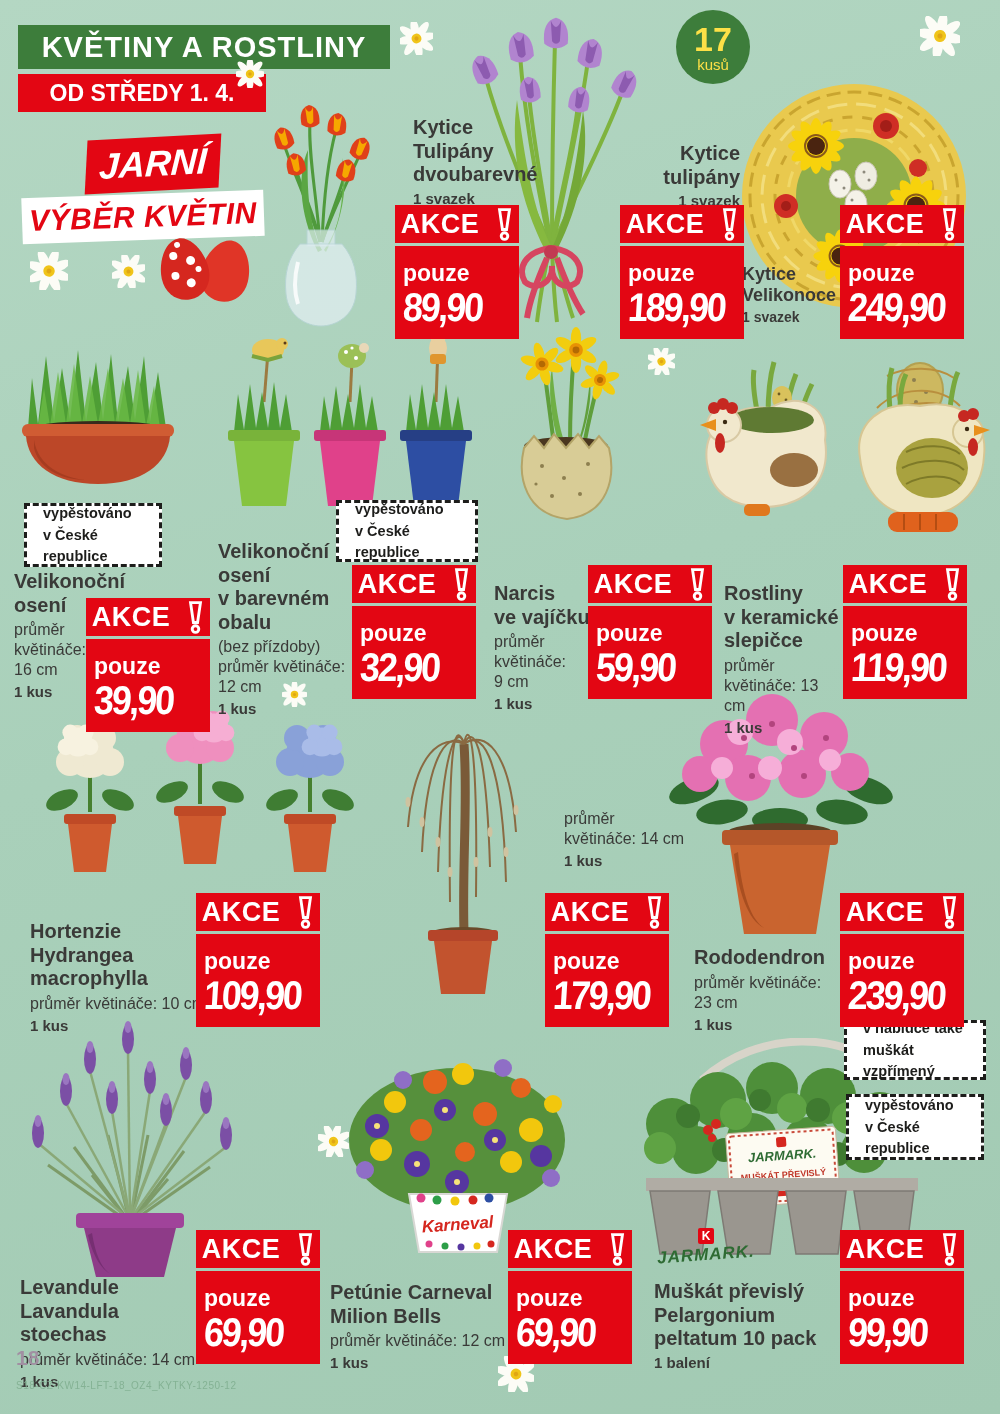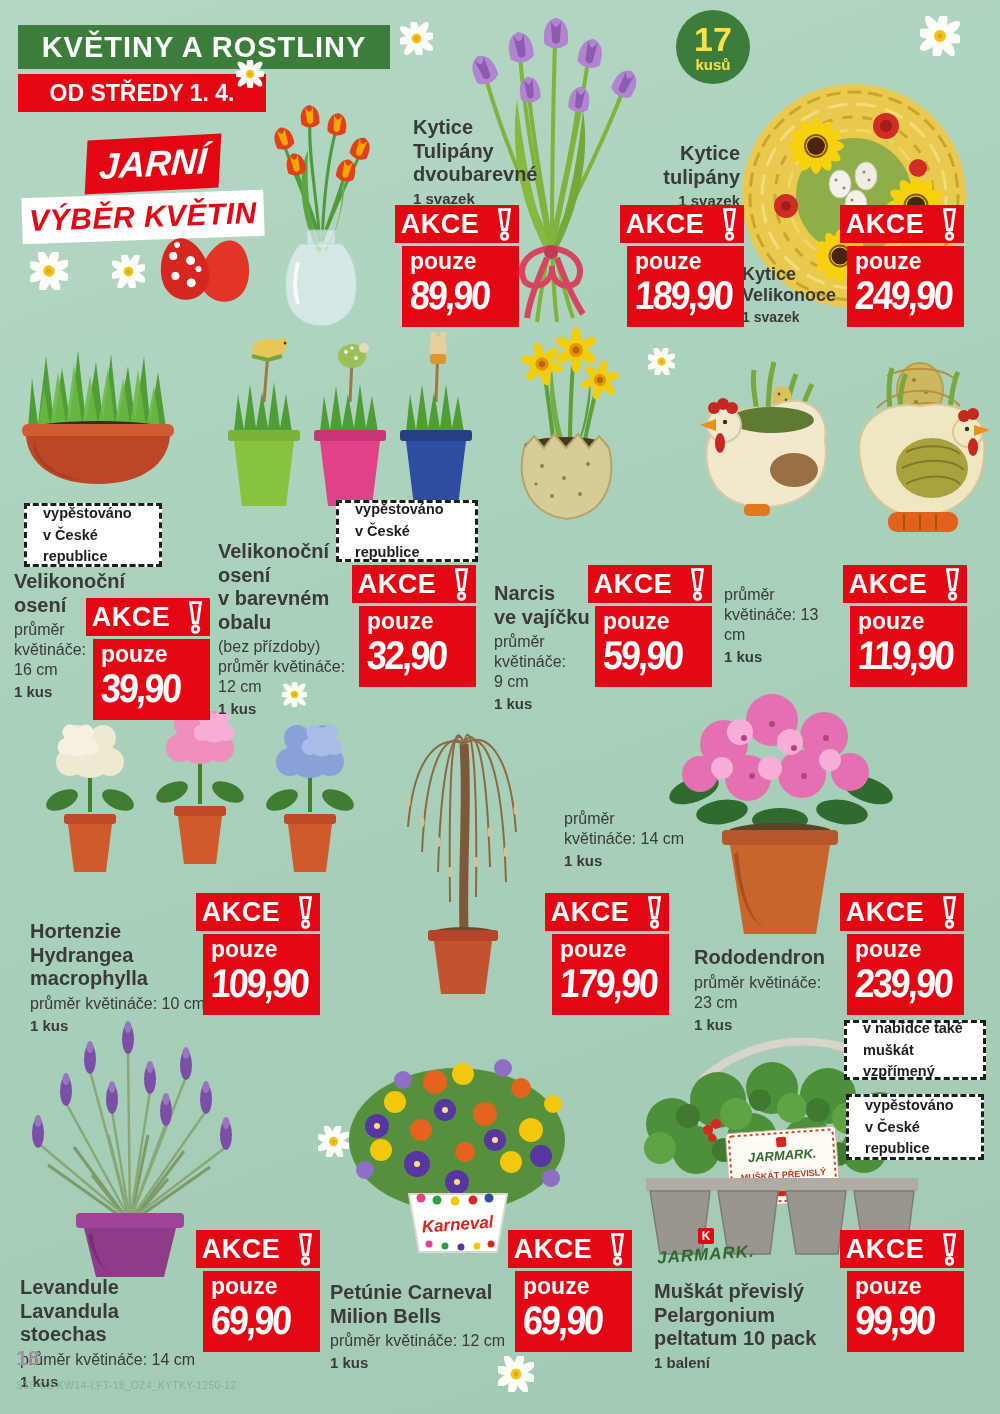--- a/index.html
+++ b/index.html
@@ -23,33 +23,33 @@
     color:#fff;font-size:23px;font-weight:bold;display:flex;align-items:center;justify-content:center;}
   .jarni{left:86px;top:137px;width:134px;height:54px;background:var(--red);
     transform:rotate(-3deg) skewX(-6deg);color:#fff;font-size:36px;font-weight:bold;font-style:italic;
     display:flex;align-items:center;justify-content:center;}
   .vyber{left:22px;top:194px;width:242px;height:46px;background:#fff;transform:rotate(-2deg);
     color:var(--red);font-size:30px;font-weight:bold;font-style:italic;
     display:flex;align-items:center;justify-content:center;letter-spacing:0.5px;}
   .count-badge{left:676px;top:10px;width:74px;height:74px;border-radius:50%;background:var(--green);
     color:#fde047;display:flex;flex-direction:column;align-items:center;justify-content:center;line-height:1;}
   .count-badge .n{font-size:34px;font-weight:bold;}
-  .count-badge .u{font-size:15px;font-weight:bold;margin-top:1px;}
+  .count-badge .u{font-size:15px;font-weight:normal;margin-top:1px;}
   
   .pre{white-space:pre-line;}
   .ptext{color:var(--ink);}
   .pname{font-weight:bold;font-size:20px;line-height:1.18;}
   .pdet{font-size:16px;line-height:1.25;margin-top:3px;}
   .punit{font-weight:bold;font-size:15px;margin-top:3px;}
   .right{text-align:right;}
   
   .badge{width:124px;}
   .akce{height:38px;background:var(--red);display:flex;align-items:center;justify-content:center;gap:17px;}
   .akce .t{color:#fff;font-size:27px;font-weight:bold;letter-spacing:0.5px;}
-  .pricebox{margin-top:3px;background:var(--red);padding:2px 8px 9px;margin-left:7px;}
+  .pricebox{margin-top:3px;background:var(--red);padding:14px 8px 9px;}
   .pouze{color:#fff;font-weight:bold;font-size:23px;line-height:1.15;}
   .price{color:#fff;font-weight:bold;font-size:40px;line-height:1.08;letter-spacing:-2.5px;
     transform:scaleX(0.9) skewX(-4deg);transform-origin:left center;}
   
   .dash{background:#fff;border:3px dashed #1d1d1b;color:#1d1d1b;
     font-size:14.5px;font-weight:bold;line-height:1.45;
     display:flex;align-items:center;padding:6px 8px 6px 16px;box-sizing:border-box;justify-content:flex-end;}
   
   .jarmark{display:flex;flex-direction:column;align-items:center;width:100px;}
   .jarmark-k{width:16px;height:16px;background:var(--red);color:#fff;font-size:12px;font-weight:bold;
@@ -722,20 +722,23 @@
   </div>
   <div class="abs ptext" style="left:494px;top:582px;width:100px">
     <div class="pname pre">Narcis
 ve vajíčku</div>
     <div class="pdet pre">průměr
 květináče:
 9 cm</div>
     <div class="punit">1 kus</div>
   </div>
   <div class="abs ptext" style="left:724px;top:582px;width:120px">
+    <div class="pname pre">Rostliny
+v keramické
+slepičce</div>
     <div class="pdet pre">průměr
 květináče: 13 cm</div>
     <div class="punit">1 kus</div>
   </div>
   <div class="abs ptext" style="left:30px;top:920px;width:180px">
     <div class="pname pre">Hortenzie
 Hydrangea
 macrophylla</div>
     <div class="pdet pre">průměr květináče: 10 cm</div>
     <div class="punit">1 kus</div>

